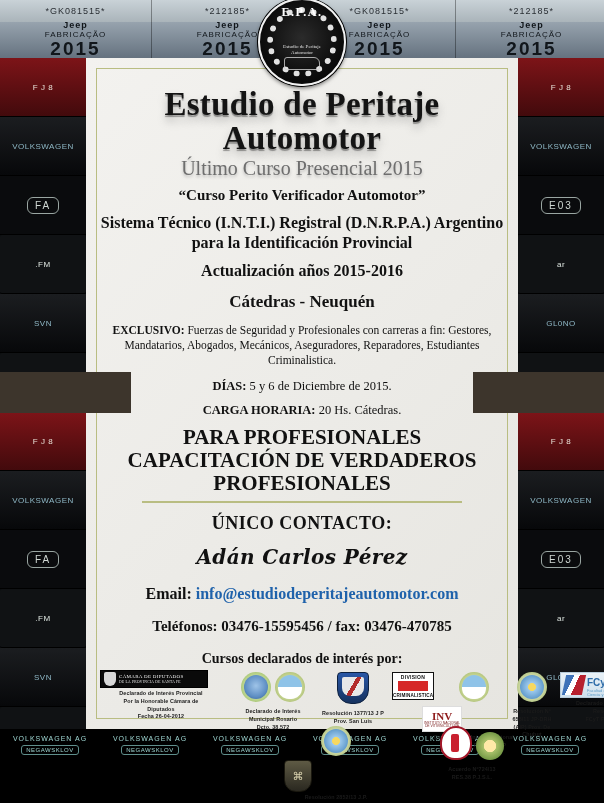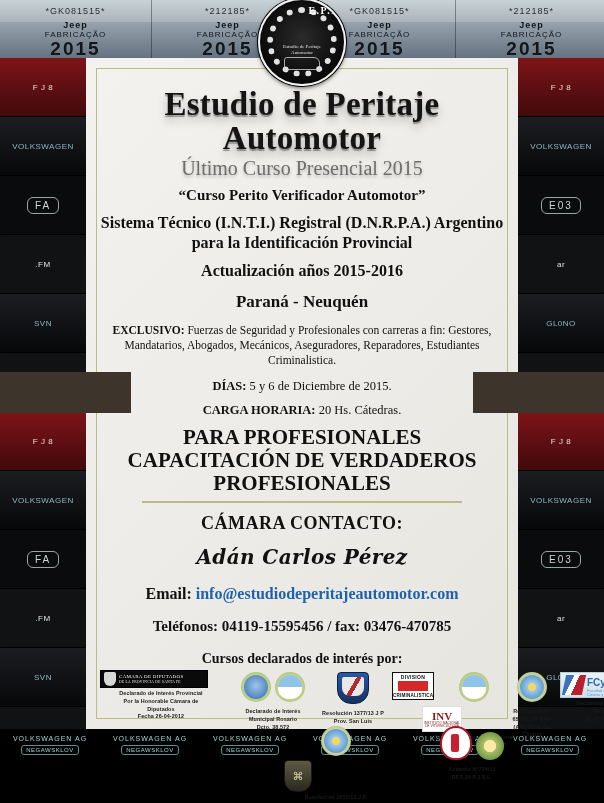--- a/index.html
+++ b/index.html
@@ -69,22 +69,22 @@
 
   
   .seal{
     position:absolute;left:50%;transform:translateX(-50%);top:-2px;
     width:84px;height:84px;border-radius:50%;
     background:radial-gradient(circle at 50% 45%, #2b2b2b 0%, #0c0c0c 62%, #000 100%);
     border:2px solid #f2f2f2;box-shadow:0 0 0 1px #000, 0 2px 4px rgba(0,0,0,.6);
     overflow:hidden;z-index:9;
   }
   .seal .epa{
-    position:absolute;top:5px;left:0;right:0;text-align:right;color:#fff;
-    font-size:10px;font-weight:bold;letter-spacing:1.5px;font-family:"Liberation Serif",serif;
+    position:absolute;top:5px;left:0;right:0;text-align:center;color:#fff;
+    font-size:12px;font-weight:bold;letter-spacing:1.5px;font-family:"Liberation Serif",serif;
   }
   .seal .wreath{
     position:absolute;left:7px;top:7px;right:7px;bottom:7px;border-radius:50%;
     border:6px dotted rgba(255,255,255,.88);
   }
   .seal .motto{
     position:absolute;left:0;right:0;top:44px;text-align:center;color:#e9e9e9;
     font-size:5px;line-height:1.25;font-family:"Liberation Serif",serif;opacity:.95;
   }
   .seal .car{
@@ -309,44 +309,44 @@
       <h1 class="title">Estudio de Peritaje Automotor</h1>
       <div class="subtitle">Último Curso Presencial 2015</div>
       <div class="quoted">“Curso Perito Verificador Automotor”</div>
 
       <div class="sistema">
         <div>Sistema Técnico (I.N.T.I.) Registral (D.N.R.P.A.) Argentino</div>
         <div>para la Identificación Provincial</div>
       </div>
 
       <div class="actualiza">Actualización años 2015-2016</div>
-      <div class="ciudad">Paraná - Neuquén</div>
+      <div class="ciudad">Cátedras - Neuquén</div>
 
       <div class="exclusivo"><b>EXCLUSIVO:</b><span> Fuerzas de Seguridad y Profesionales con carreras a fin: Gestores, Mandatarios, Abogados, Mecánicos, Aseguradores, Reparadores, Estudiantes Criminalistica.</span></div>
 
       <div class="dias"><b>DÍAS:</b><span> 5 y 6 de Diciembre de 2015.</span></div>
 
       <div class="carga"><b>CARGA HORARIA:</b><span> 20 Hs. Cátedras.</span></div>
 
       <div class="capacit">
         <div>PARA PROFESIONALES</div>
         <div>CAPACITACIÓN DE VERDADEROS PROFESIONALES</div>
       </div>
 
       <div class="rule"></div>
 
-      <div class="unico">CÁMARA CONTACTO:</div>
+      <div class="unico">ÚNICO CONTACTO:</div>
       <div class="person">Adán Carlos Pérez</div>
 
       <div class="emailline">
         <span>Email:</span>
         <span class="addr">info@estudiodeperitajeautomotor.com</span>
       </div>
 
-      <div class="tel">Teléfonos: 04119-15595456 / fax: 03476-470785</div>
+      <div class="tel">Teléfonos: 03476-15595456 / fax: 03476-470785</div>
       <div class="cursos">Cursos declarados de interés por:</div>
     </div>
 
     <div class="logos">
 
       <div class="logo-item" style="left:6px;top:2px;width:122px;">
         <div class="mark m-camara">
           <div class="sh"></div>
           <div class="tx">
             <div>CÁMARA DE DIPUTADOS</div>

